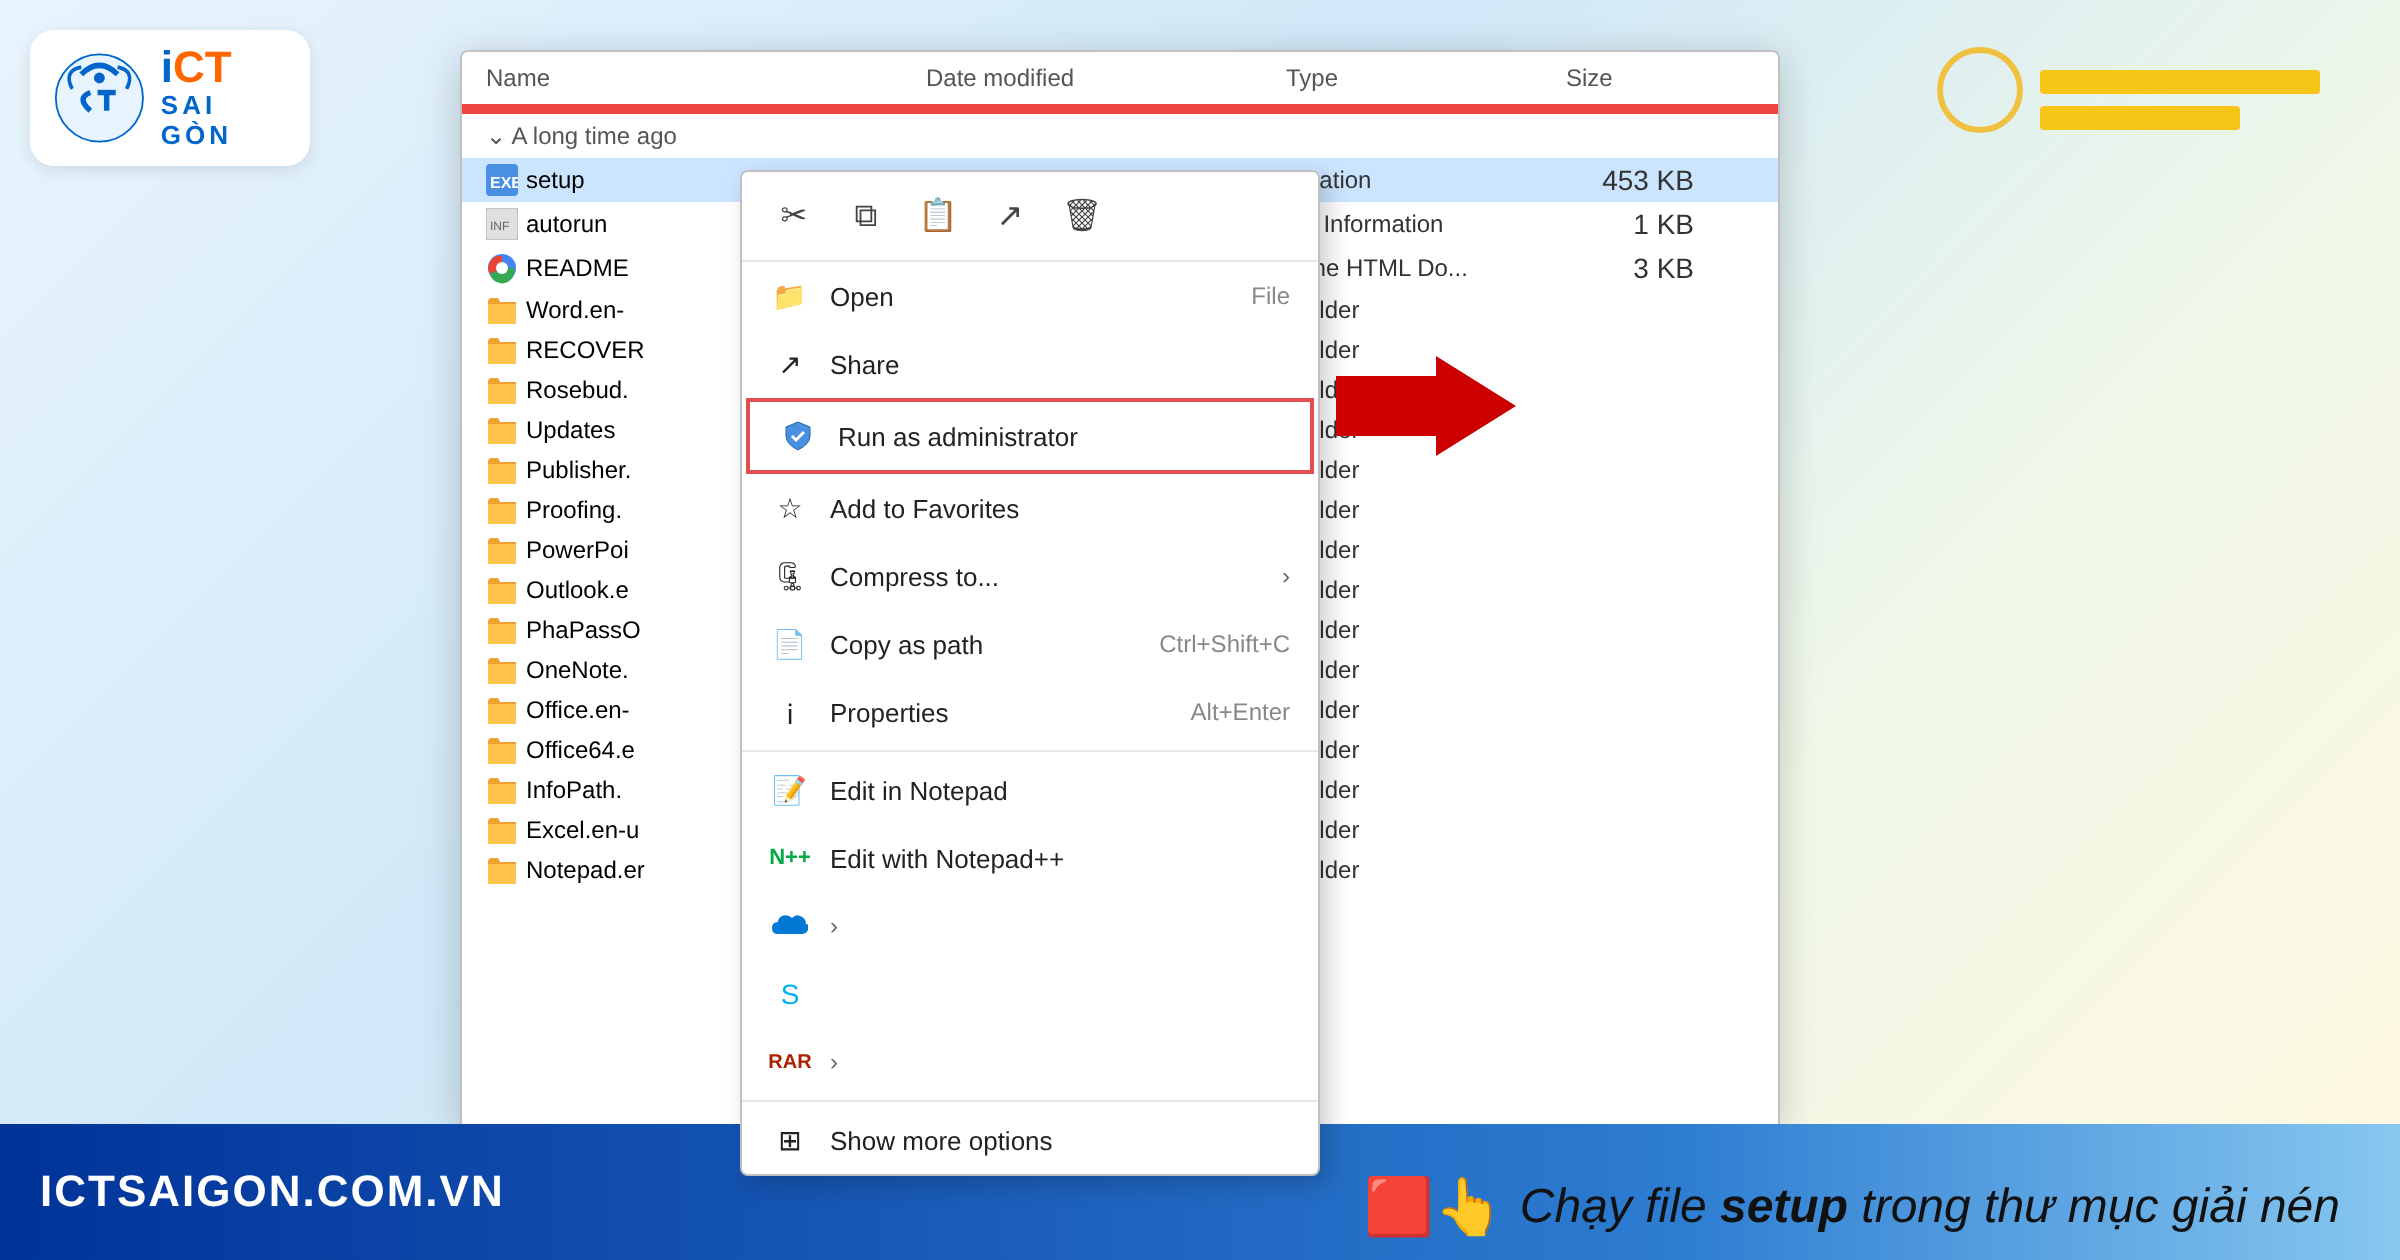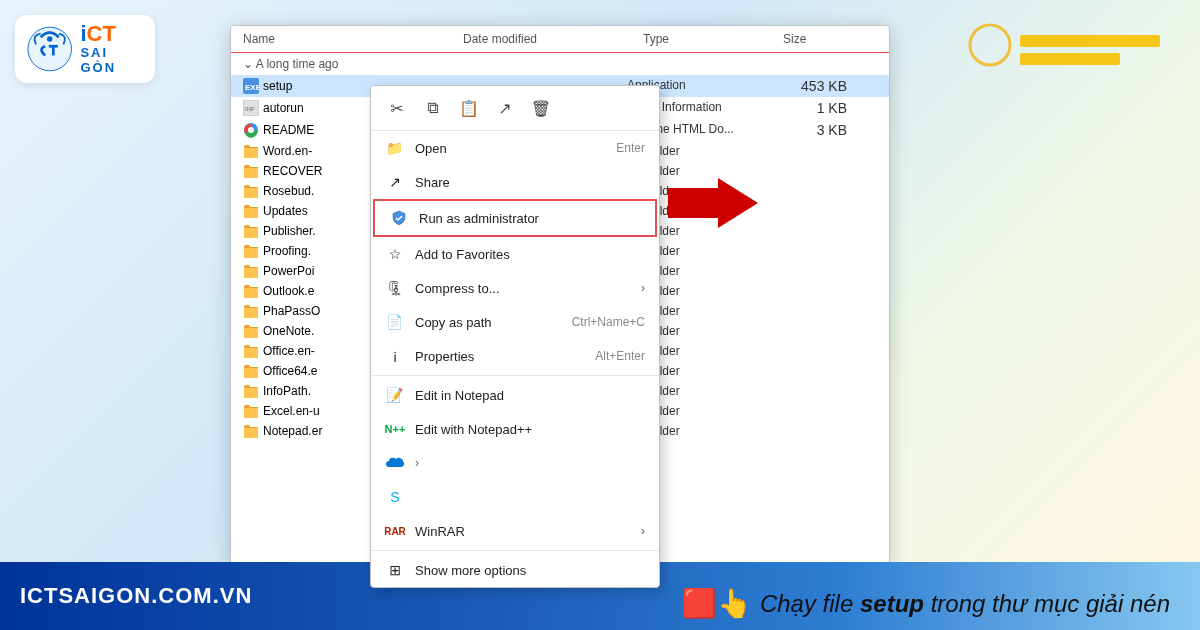--- a/index.html
+++ b/index.html
@@ -102,21 +102,21 @@
       border-radius: 4px;
       box-shadow: 0 4px 20px rgba(0,0,0,0.2);
       z-index: 3;
       overflow: hidden;
     }
 
     
     .file-header {
       display: flex;
       background: white;
-      border-bottom: 1px solid #ef4444;
+      border-bottom: 5px solid #ef4444;
       padding: 6px 12px;
       font-size: 12px;
       color: #333;
     }
     .file-header-col {
       font-size: 12px;
       color: #555;
     }
     .col-name { width: 220px; }
     .col-date { width: 180px; }
@@ -127,21 +127,21 @@
     .group-label {
       padding: 4px 12px;
       font-size: 12px;
       color: #555;
       background: white;
     }
 
     
     .file-row {
       display: flex;
-      align-items: flex-start;
+      align-items: center;
       padding: 3px 12px;
       font-size: 12px;
       background: white;
     }
     .file-row.selected {
       background: #cce5ff;
     }
     .file-name-cell {
       width: 204px;
       white-space: nowrap;
@@ -538,21 +538,21 @@
     <div class="ctx-tool-icon">✂</div>
     <div class="ctx-tool-icon">⧉</div>
     <div class="ctx-tool-icon">📋</div>
     <div class="ctx-tool-icon">↗</div>
     <div class="ctx-tool-icon">🗑</div>
   </div>
 
   <div class="ctx-item">
     <div class="ctx-item-icon">📁</div>
     <span class="ctx-item-label">Open</span>
-    <span class="ctx-item-shortcut">Enter</span>
+    <span class="ctx-item-shortcut">File</span>
   </div>
   <div class="ctx-item">
     <div class="ctx-item-icon">↗</div>
     <span class="ctx-item-label">Share</span>
   </div>
   <div class="ctx-item highlighted">
     <div class="ctx-item-icon">
       <svg width="16" height="16" viewBox="0 0 16 16" xmlns="http://www.w3.org/2000/svg">
         <path d="M8 1 L14 3.5 L14 8 Q14 12 8 15 Q2 12 2 8 L2 3.5 Z" fill="#4a90e2" stroke="#2266aa" stroke-width="0.5"></path>
         <path d="M5 8 L7 10 L11 6" fill="none" stroke="white" stroke-width="1.5"></path>
@@ -565,21 +565,21 @@
     <span class="ctx-item-label">Add to Favorites</span>
   </div>
   <div class="ctx-item">
     <div class="ctx-item-icon">🗜</div>
     <span class="ctx-item-label">Compress to...</span>
     <span class="ctx-item-arrow">›</span>
   </div>
   <div class="ctx-item">
     <div class="ctx-item-icon">📄</div>
     <span class="ctx-item-label">Copy as path</span>
-    <span class="ctx-item-shortcut">Ctrl+Name+C</span>
+    <span class="ctx-item-shortcut">Ctrl+Shift+C</span>
   </div>
   <div class="ctx-item">
     <div class="ctx-item-icon">ℹ</div>
     <span class="ctx-item-label">Properties</span>
     <span class="ctx-item-shortcut">Alt+Enter</span>
   </div>
   <div class="ctx-divider"></div>
   <div class="ctx-item">
     <div class="ctx-item-icon">📝</div>
     <span class="ctx-item-label">Edit in Notepad</span>
@@ -594,21 +594,20 @@
         <path d="M3 10 Q0 10 0 7 Q0 4 3 4 Q3 2 5 1 Q8 0 10 2 Q12 0 14 1 Q17 2 17 5 Q19 5 18 8 Q17 10 15 10 Z" fill="#0078d4"></path>
       </svg>
     </div>
     <span class="ctx-item-arrow">›</span>
   </div>
   <div class="ctx-item">
     <div class="ctx-item-icon" style="color:#00aff0;font-size:14px;">S</div>
   </div>
   <div class="ctx-item">
     <div class="ctx-item-icon" style="font-size:10px;font-weight:bold;color:#aa2200;">RAR</div>
-    <span class="ctx-item-label">WinRAR</span>
     <span class="ctx-item-arrow">›</span>
   </div>
   <div class="ctx-divider"></div>
   <div class="ctx-item">
     <div class="ctx-item-icon">⊞</div>
     <span class="ctx-item-label">Show more options</span>
   </div>
 </div>
 
 <div class="red-arrow">

